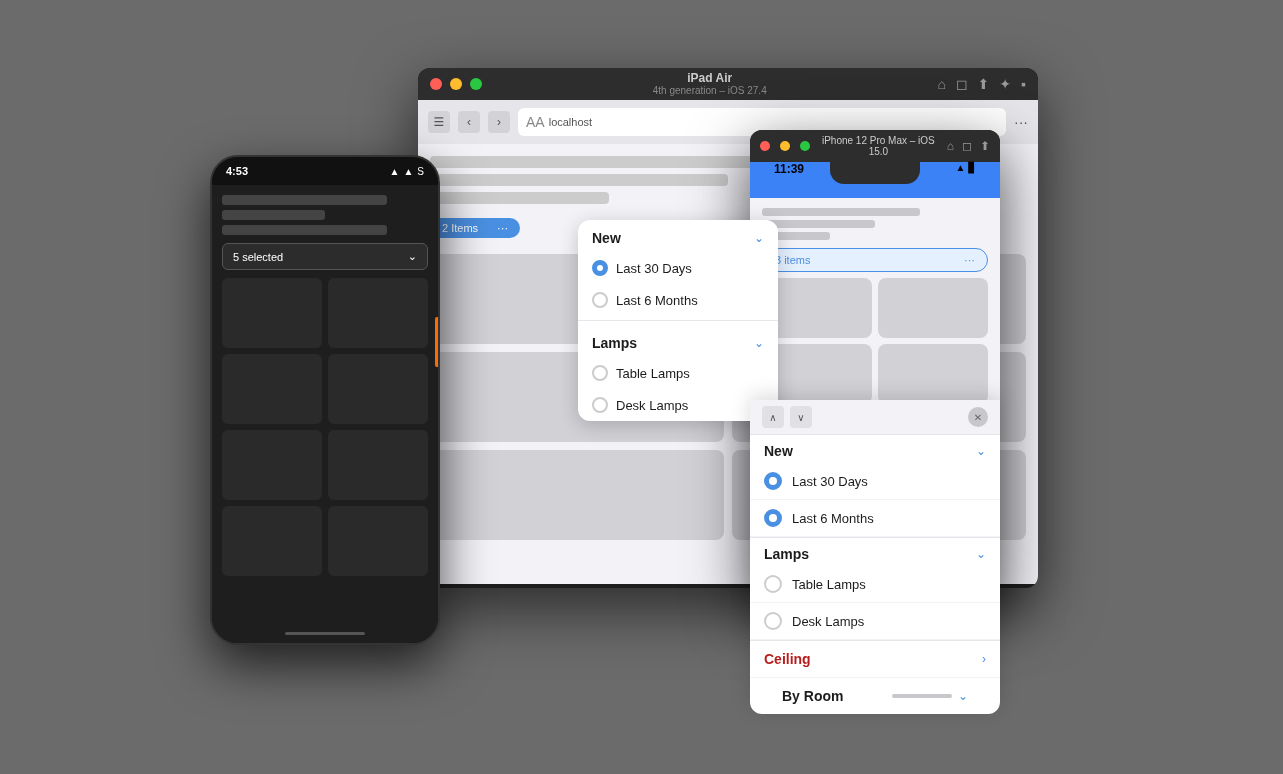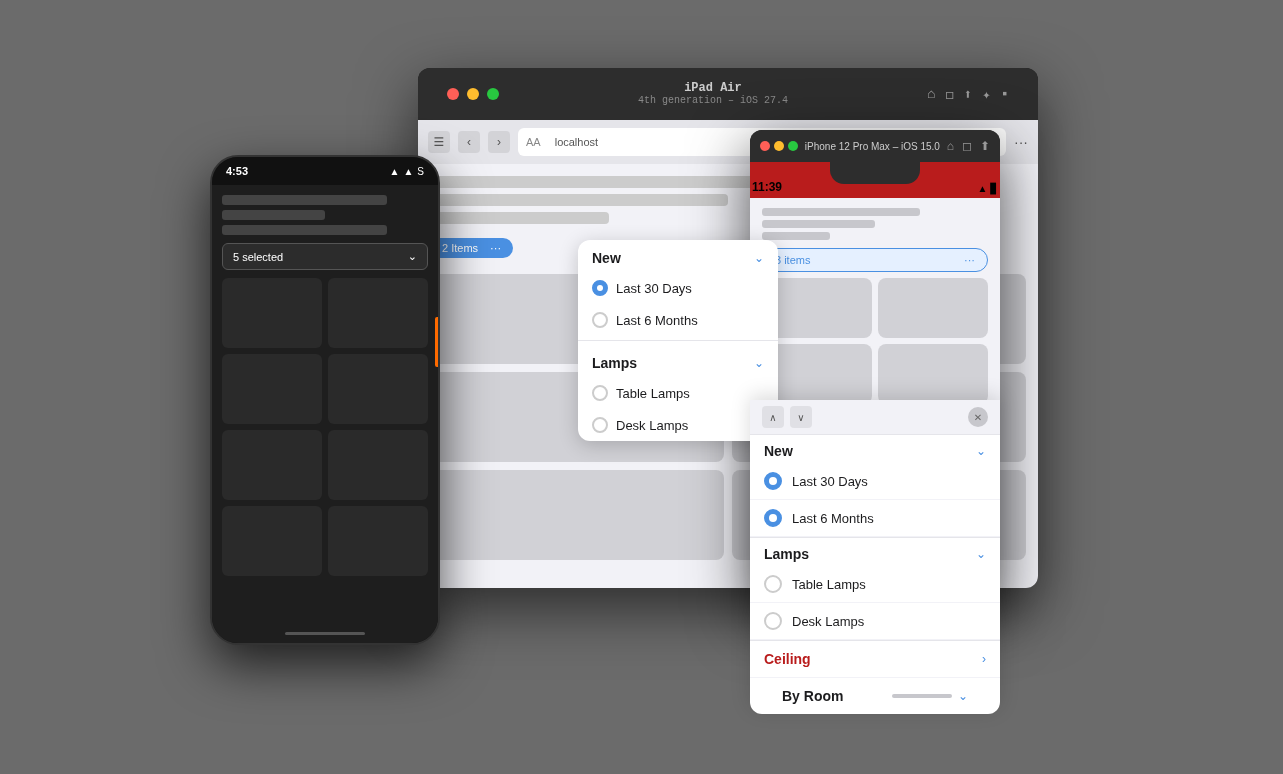--- a/index.html
+++ b/index.html
@@ -18,27 +18,26 @@
       top: 68px;
       left: 418px;
       width: 620px;
       height: 520px;
       background: #1e1e1e;
       border-radius: 12px;
       box-shadow: 0 20px 60px rgba(0,0,0,0.6);
       overflow: hidden;
     }
     .mac-titlebar {
-      height: 52px;
+      height: 32px;
       background: #2d2d2d;
       display: flex;
       align-items: center;
-      padding: 0 29px;
+      padding: 0 12px;
       gap: 8px;
-      font-family: Liberation Mono, monospace;
     }
     .mac-dot { width: 12px; height: 12px; border-radius: 50%; }
     .mac-dot.red   { background: #ff5f57; }
     .mac-dot.yellow{ background: #ffbd2e; }
     .mac-dot.green { background: #28c840; }
     .mac-title-info {
       flex: 1;
       display: flex;
       flex-direction: column;
       align-items: center;
@@ -111,21 +110,21 @@
     .skeleton-bar.narrow { width: 30%; }
     .skeleton-pill {
       display: inline-flex;
       align-items: center;
       background: #4a90e2;
       color: white;
       padding: 4px 12px;
       border-radius: 14px;
       font-size: 11px;
       margin: 8px 0;
-      gap: 12px;
+      gap: 19px;
     }
     .skeleton-grid {
       display: grid;
       grid-template-columns: 1fr 1fr;
       gap: 8px;
       margin-top: 8px;
     }
     .skeleton-cell {
       height: 90px;
       background: #d1d1d6;
@@ -287,21 +286,21 @@
       border-radius: 12px;
       box-shadow: 0 20px 60px rgba(0,0,0,0.7);
       overflow: hidden;
     }
     .iphone-mac-titlebar {
       height: 32px;
       background: #2d2d2d;
       display: flex;
       align-items: center;
       padding: 0 10px;
-      gap: 4px;
+      gap: 10px;
       justify-content: center;
     }
     .iphone-mac-dot { width: 10px; height: 10px; border-radius: 50%; }
     .iphone-mac-dot.red    { background: #ff5f57; }
     .iphone-mac-dot.yellow { background: #ffbd2e; }
     .iphone-mac-dot.green  { background: #28c840; }
     .iphone-mac-title {
       flex: 1;
       text-align: center;
       font-size: 10px;
@@ -313,24 +312,24 @@
     }
 
     
     .iphone-device {
       background: white;
       margin: 0;
       position: relative;
     }
     .iphone-status-bar {
       height: 36px;
-      background: #b91c1c;
-      display: flex;
-      align-items: flex-end;
-      padding: 0 2px 4px;
+      background: #3b82f6;
+      display: flex;
+      align-items: flex-start;
+      padding: 0 24px 4px;
       justify-content: space-between;
     }
     .iphone-time { font-size: 12px; font-weight: 700; color: #000; }
     .iphone-status-icons { display: flex; gap: 3px; align-items: center; font-size: 10px; color: #000; }
     .iphone-notch {
       position: absolute;
       top: 0; left: 50%;
       transform: translateX(-50%);
       width: 90px; height: 22px;
       background: #2d2d2d;
@@ -509,21 +508,21 @@
       <span>▪</span>
     </div>
   </div>
 
   <div class="ipad-sim">
     <div class="ipad-browser-bar">
       <div class="ipad-nav-btn">☰</div>
       <div class="ipad-nav-btn">‹</div>
       <div class="ipad-nav-btn">›</div>
       <div class="ipad-url-bar">
-        <span style="color:#888;margin-right:14px;font-size:11px;">AA</span>
+        <span style="color:#888;margin-right:4px;font-size:14px;">AA</span>
         <span style="color:#555;">localhost</span>
       </div>
       <div class="ipad-more-btn">···</div>
     </div>
 
     <div class="ipad-content">
       <div class="skeleton-bar wide"></div>
       <div class="skeleton-bar medium"></div>
       <div class="skeleton-bar narrow"></div>
 

